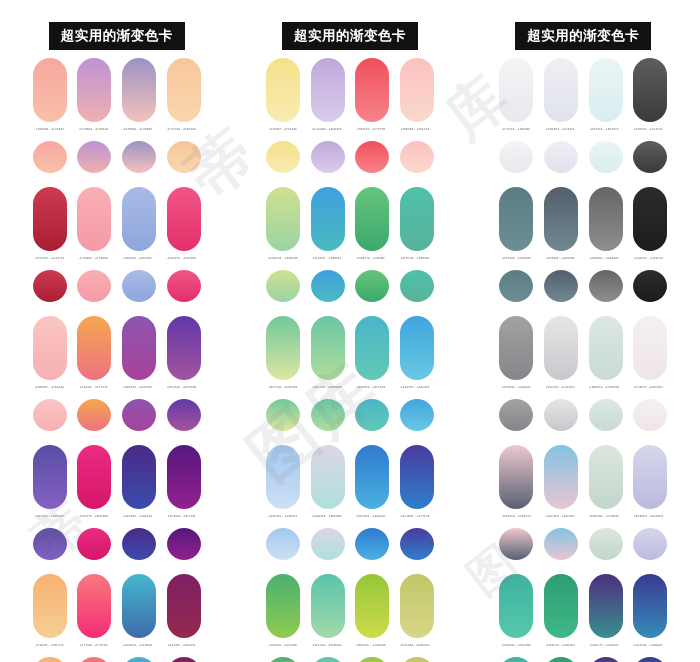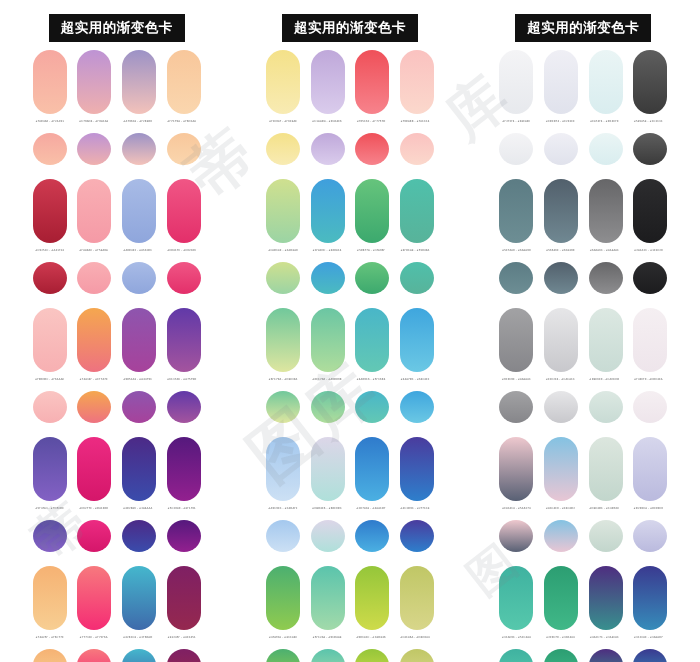--- a/index.html
+++ b/index.html
@@ -53,21 +53,21 @@
     position: absolute;
     left: 0; top: 0;
     width: 700px;
     height: 662px;
     display: flex;
     z-index: 2;
   }
   .column {
     width: 233.33px;
     position: relative;
-    padding-top: 0;
+    padding-top: 8px;
     box-sizing: border-box;
   }
 
   .badge-row {
     height: 44px;
     display: flex;
     align-items: center;
     justify-content: center;
     padding-top: 12px;
     box-sizing: border-box;

